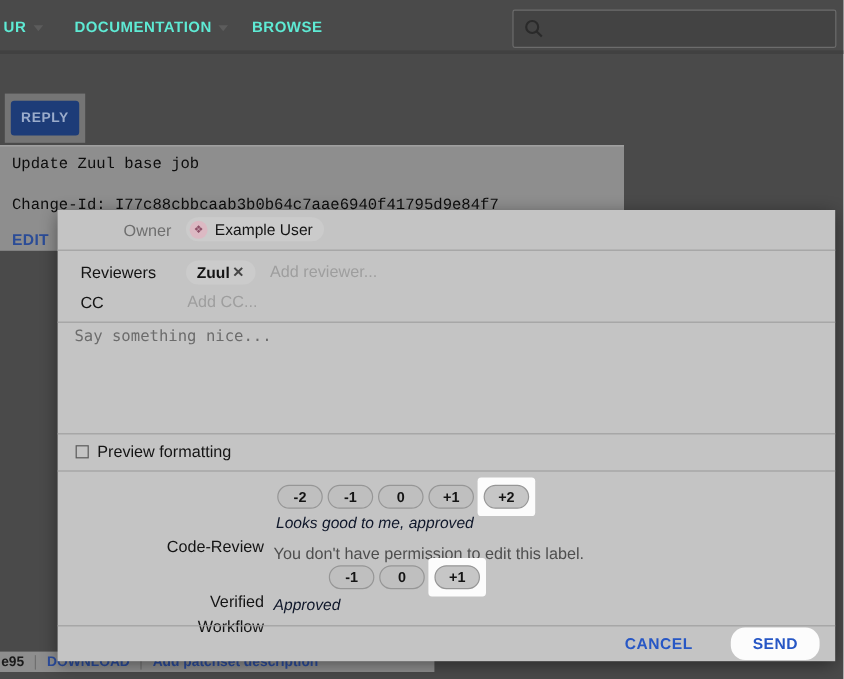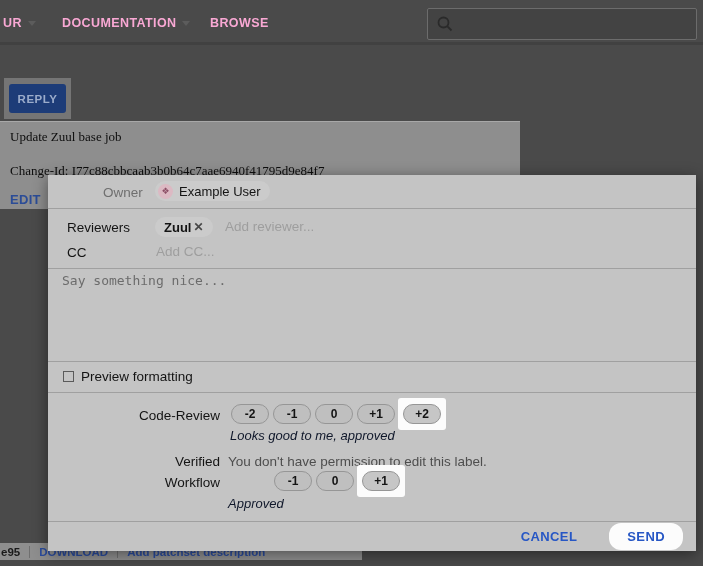--- a/index.html
+++ b/index.html
@@ -3,52 +3,52 @@
 <meta charset="utf-8">
 <style>
   html,body{margin:0;padding:0;}
   .screen{
     position:relative;width:703px;height:566px;overflow:hidden;
     background:#4a4a4a;font-family:"Liberation Sans",sans-serif;
     -webkit-font-smoothing:antialiased;
   }
   
   .topbar{position:absolute;left:0;top:0;width:703px;height:42px;background:#4a4a4a;border-bottom:3px solid #414141;}
-  .nav-item{position:absolute;top:16px;font-size:12.5px;font-weight:bold;letter-spacing:.4px;color:#f9a8d4;cursor:pointer;white-space:nowrap;}
+  .nav-item{position:absolute;top:16px;font-size:12.5px;font-weight:bold;letter-spacing:.4px;color:#5eead4;cursor:pointer;white-space:nowrap;}
   .caret{display:inline-block;width:0;height:0;border-left:4px solid transparent;border-right:4px solid transparent;border-top:5px solid #5c5c5c;margin-left:6px;vertical-align:middle;}
   .search-box{position:absolute;left:427px;top:8px;width:268px;height:30px;background:#434343;border:1px solid #6c6c6c;border-radius:2px;display:flex;align-items:center;}
   .search-box svg{margin-left:8px;flex:none;}
   .search-input{flex:1;height:100%;background:transparent;border:none;outline:none;color:#cccccc;font-size:13px;padding:0 8px;font-family:"Liberation Sans",sans-serif;}
   
   .reply-ring{position:absolute;left:4px;top:78px;width:67px;height:41px;background:#757575;}
   .reply-btn{position:absolute;left:5px;top:6px;width:57px;height:29px;background:#1d3c78;border:none;border-radius:3px;color:#9baccb;font-size:11.5px;font-weight:bold;letter-spacing:.5px;font-family:"Liberation Sans",sans-serif;cursor:pointer;}
   
   .commit-box{position:absolute;left:0;top:121px;width:520px;height:87px;background:#8e8e8e;border-top:1px solid #a8a8a8;}
-  .mono-line{position:absolute;left:10px;font-family:Liberation Serif, serif;font-size:13px;color:#0d0d0d;white-space:pre;}
+  .mono-line{position:absolute;left:10px;font-family:Liberation Mono, monospace;font-size:13px;color:#0d0d0d;white-space:pre;}
   .edit-link{position:absolute;left:10px;top:70px;font-size:13px;font-weight:bold;color:#2b4c97;letter-spacing:.3px;cursor:pointer;}
   
   .bottom-bar{position:absolute;left:0;top:543px;width:362px;height:17px;background:#8e8e8e;display:flex;align-items:center;font-size:11.5px;font-weight:bold;}
   .bottom-bar .ref{color:#1a1a1a;margin-left:1px;}
   .bar-sep{width:1px;height:12px;background:#6f6f6f;margin:0 9px;}
   .bar-link{color:#2b4c9d;cursor:pointer;white-space:nowrap;}
   
   .dialog{position:absolute;left:48px;top:175px;width:648px;height:376px;background:#c4c4c4;box-shadow:0 3px 14px rgba(0,0,0,.45);z-index:10;}
   .dlg-divider{position:absolute;left:0;width:648px;height:1px;background:#a0a0a0;}
   .dlg-label{position:absolute;left:19px;font-size:13.5px;color:#141414;}
   .dlg-label.muted{color:#6f6f6f;margin-left:36px;}
   .chip{position:absolute;display:inline-flex;align-items:center;height:20px;border-radius:10px;background:#cbcbcb;padding:0 9px;font-size:13px;color:#141414;cursor:default;white-space:nowrap;}
   .chip .avatar{width:15px;height:15px;border-radius:50%;background:#dcb9c3;color:#8c4f66;font-size:9px;line-height:15px;text-align:center;margin:0 6px 0 -6px;}
   .chip .x{margin-left:2px;color:#474747;font-size:12px;font-weight:bold;cursor:pointer;}
   .ghost-input{position:absolute;background:transparent;border:none;outline:none;font-size:13.5px;color:#333;font-family:"Liberation Sans",sans-serif;padding:0;}
   .ghost-input::placeholder{color:#9e9e9e;opacity:1;}
   .msg-area{position:absolute;left:12px;top:96px;width:624px;height:84px;background:transparent;border:none;outline:none;resize:none;font-family:"DejaVu Sans Mono",monospace;font-size:13px;color:#333;}
   .msg-area::placeholder{color:#6c6c6c;opacity:1;}
   .preview-check{position:absolute;left:15px;top:196px;width:11px;height:11px;appearance:none;border:1.5px solid #5a5a5a;background:transparent;margin:0;cursor:pointer;}
   
-  .score-label{position:absolute;left:0;width:172px;text-align:right;font-size:13.5px;color:#141414;}
+  .score-label{position:absolute;left:0;width:172px;text-align:right;font-size:13.5px;color:#141414;margin-top:40px;}
   .pill-row{position:absolute;display:flex;align-items:center;height:32px;}
   .pill{display:inline-flex;align-items:center;justify-content:center;width:38px;height:20px;border-radius:10px;background:#bfbfbf;border:1px solid #969696;font-size:12px;font-weight:bold;color:#141414;margin:0 2px;cursor:pointer;box-sizing:border-box;}
   .sel-ring{display:inline-flex;background:#fcfcfc;border-radius:3px;padding:6px 5px;margin:0 1px;}
   .sel-ring .pill{margin:0;background:#c6c6c6;}
   .hint{position:absolute;font-size:13px;font-style:italic;color:#0f172a;}
   .perm-note{position:absolute;left:180px;font-size:13.5px;color:#4e4e4e;}
   
   .action-row{position:absolute;left:0;top:347px;width:648px;height:29px;display:flex;align-items:center;justify-content:flex-end;gap:12px;}
   .cancel-btn{background:none;border:none;color:#2757c5;font-size:13px;font-weight:bold;letter-spacing:.4px;cursor:pointer;font-family:"Liberation Sans",sans-serif;margin-right:14px;}
   .send-ring{background:#fcfcfc;border:none;border-radius:12px;padding:6px 18px;margin-right:13px;cursor:pointer;}

